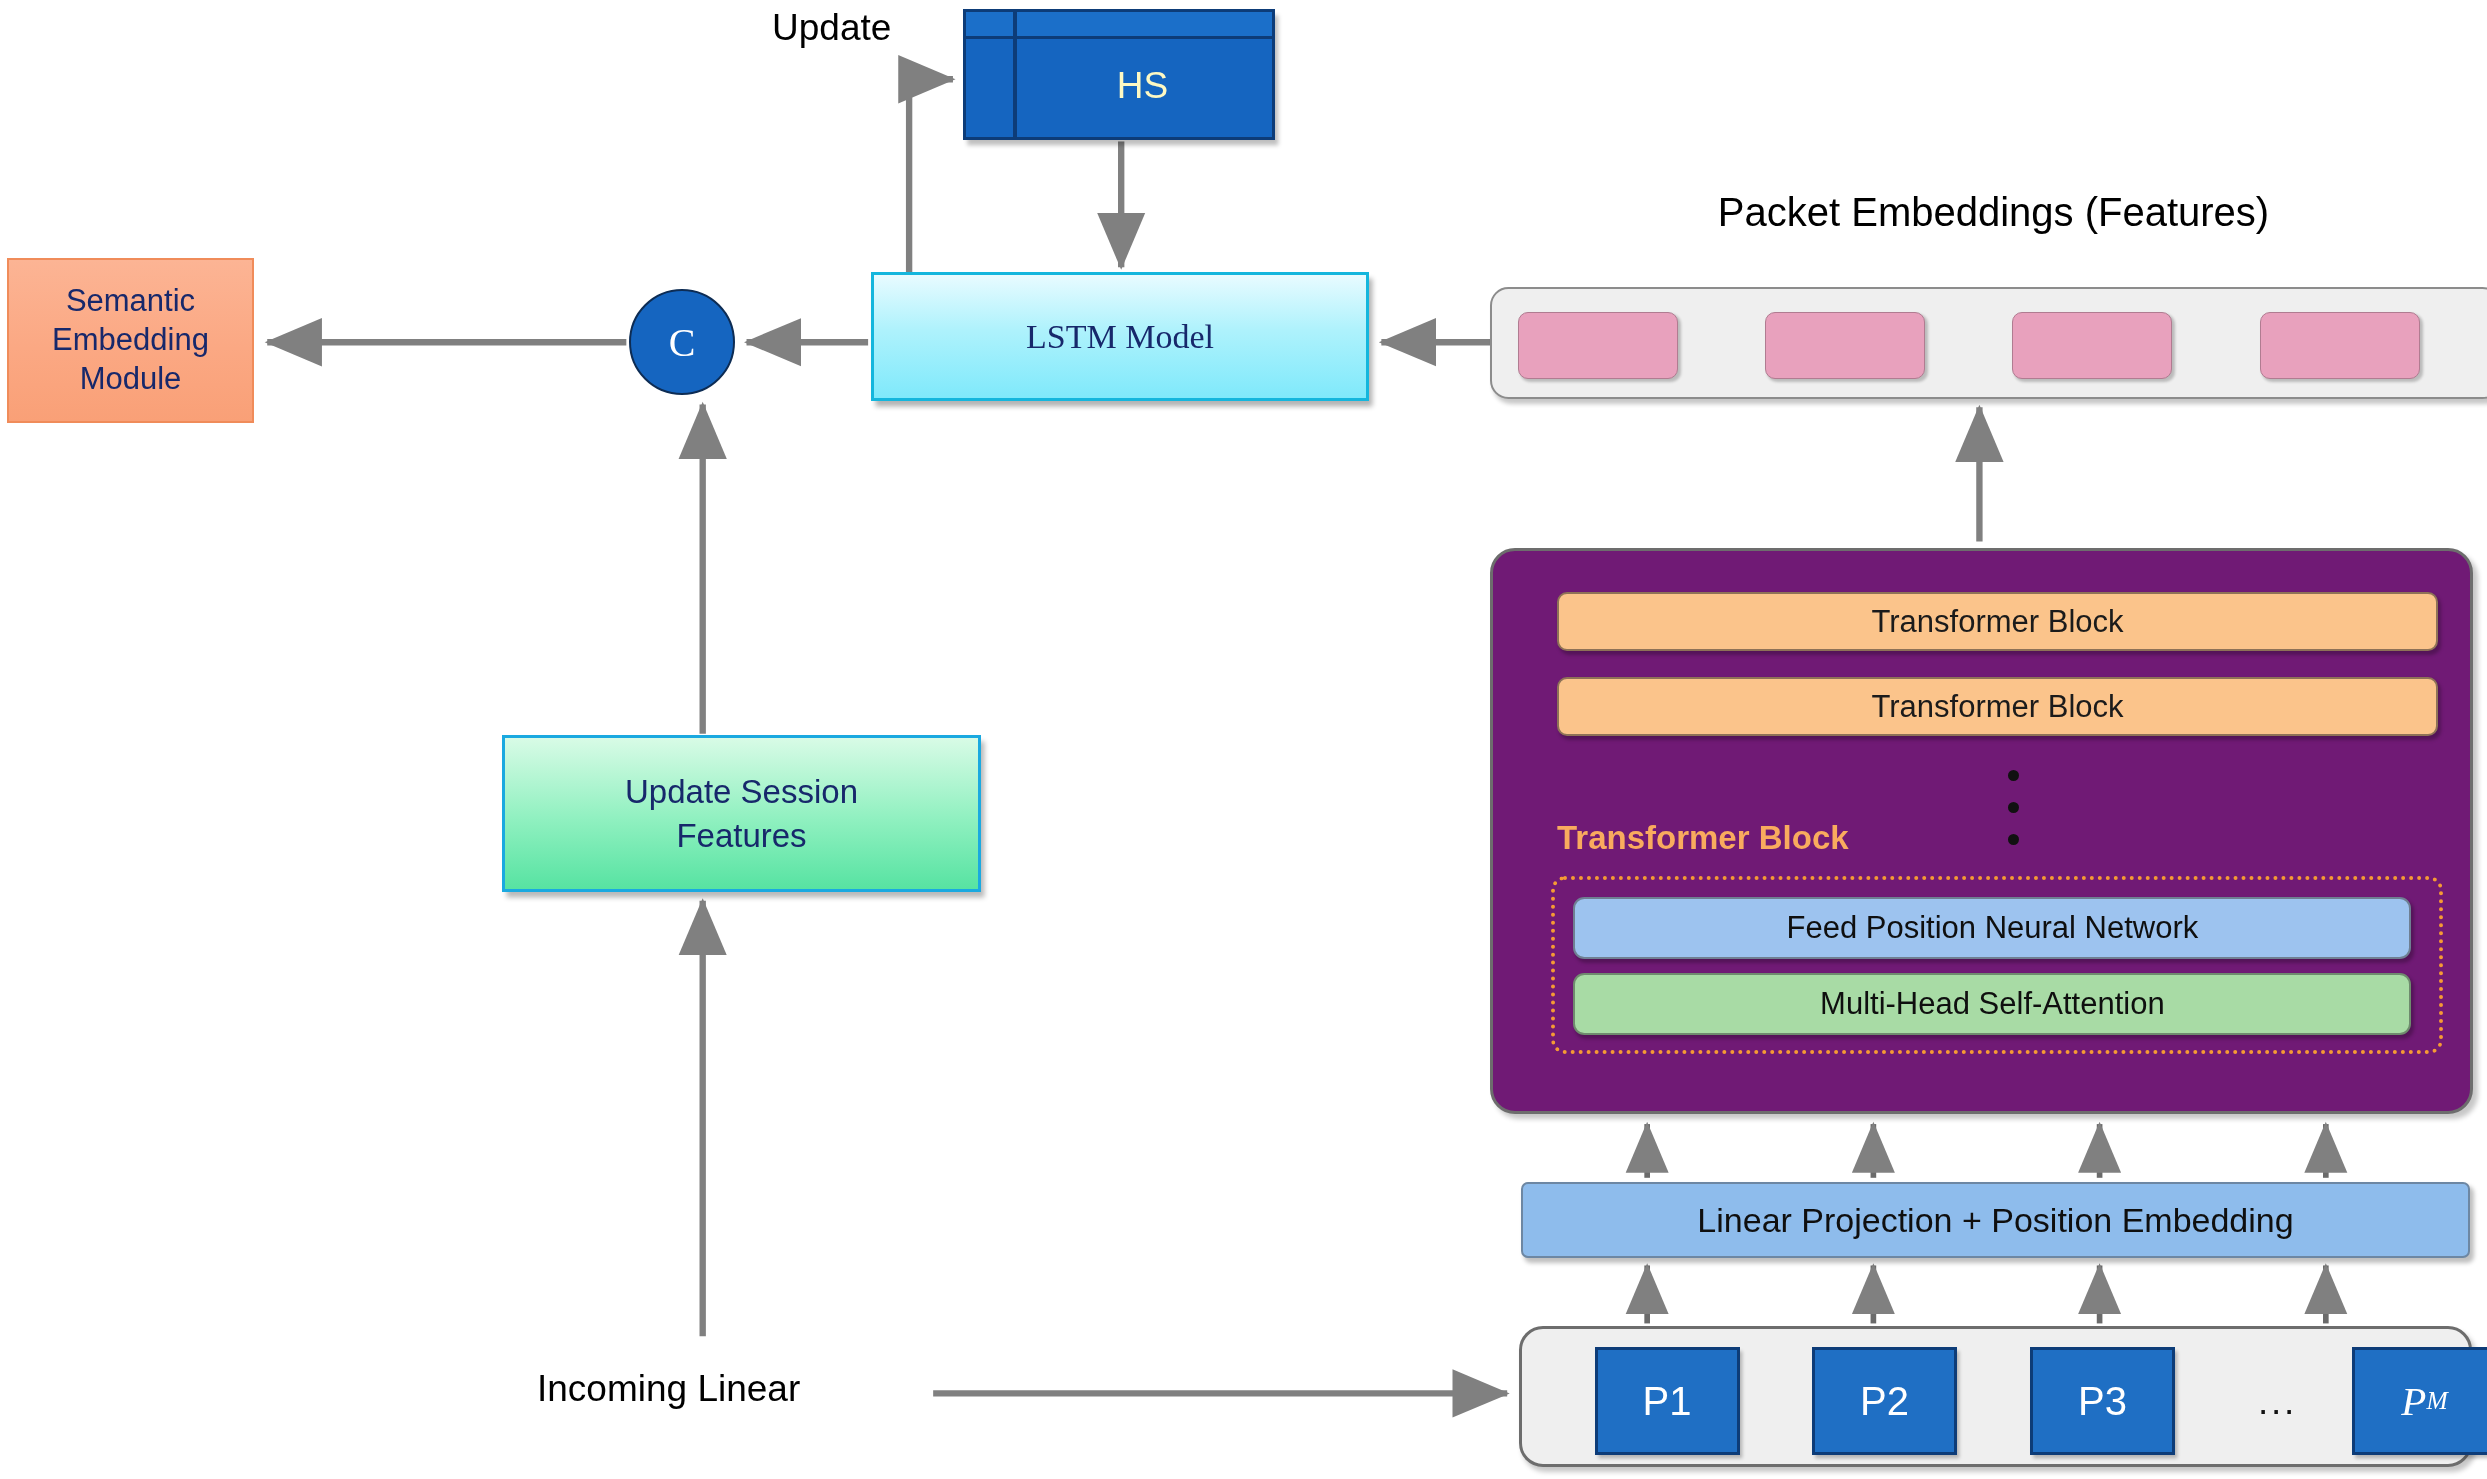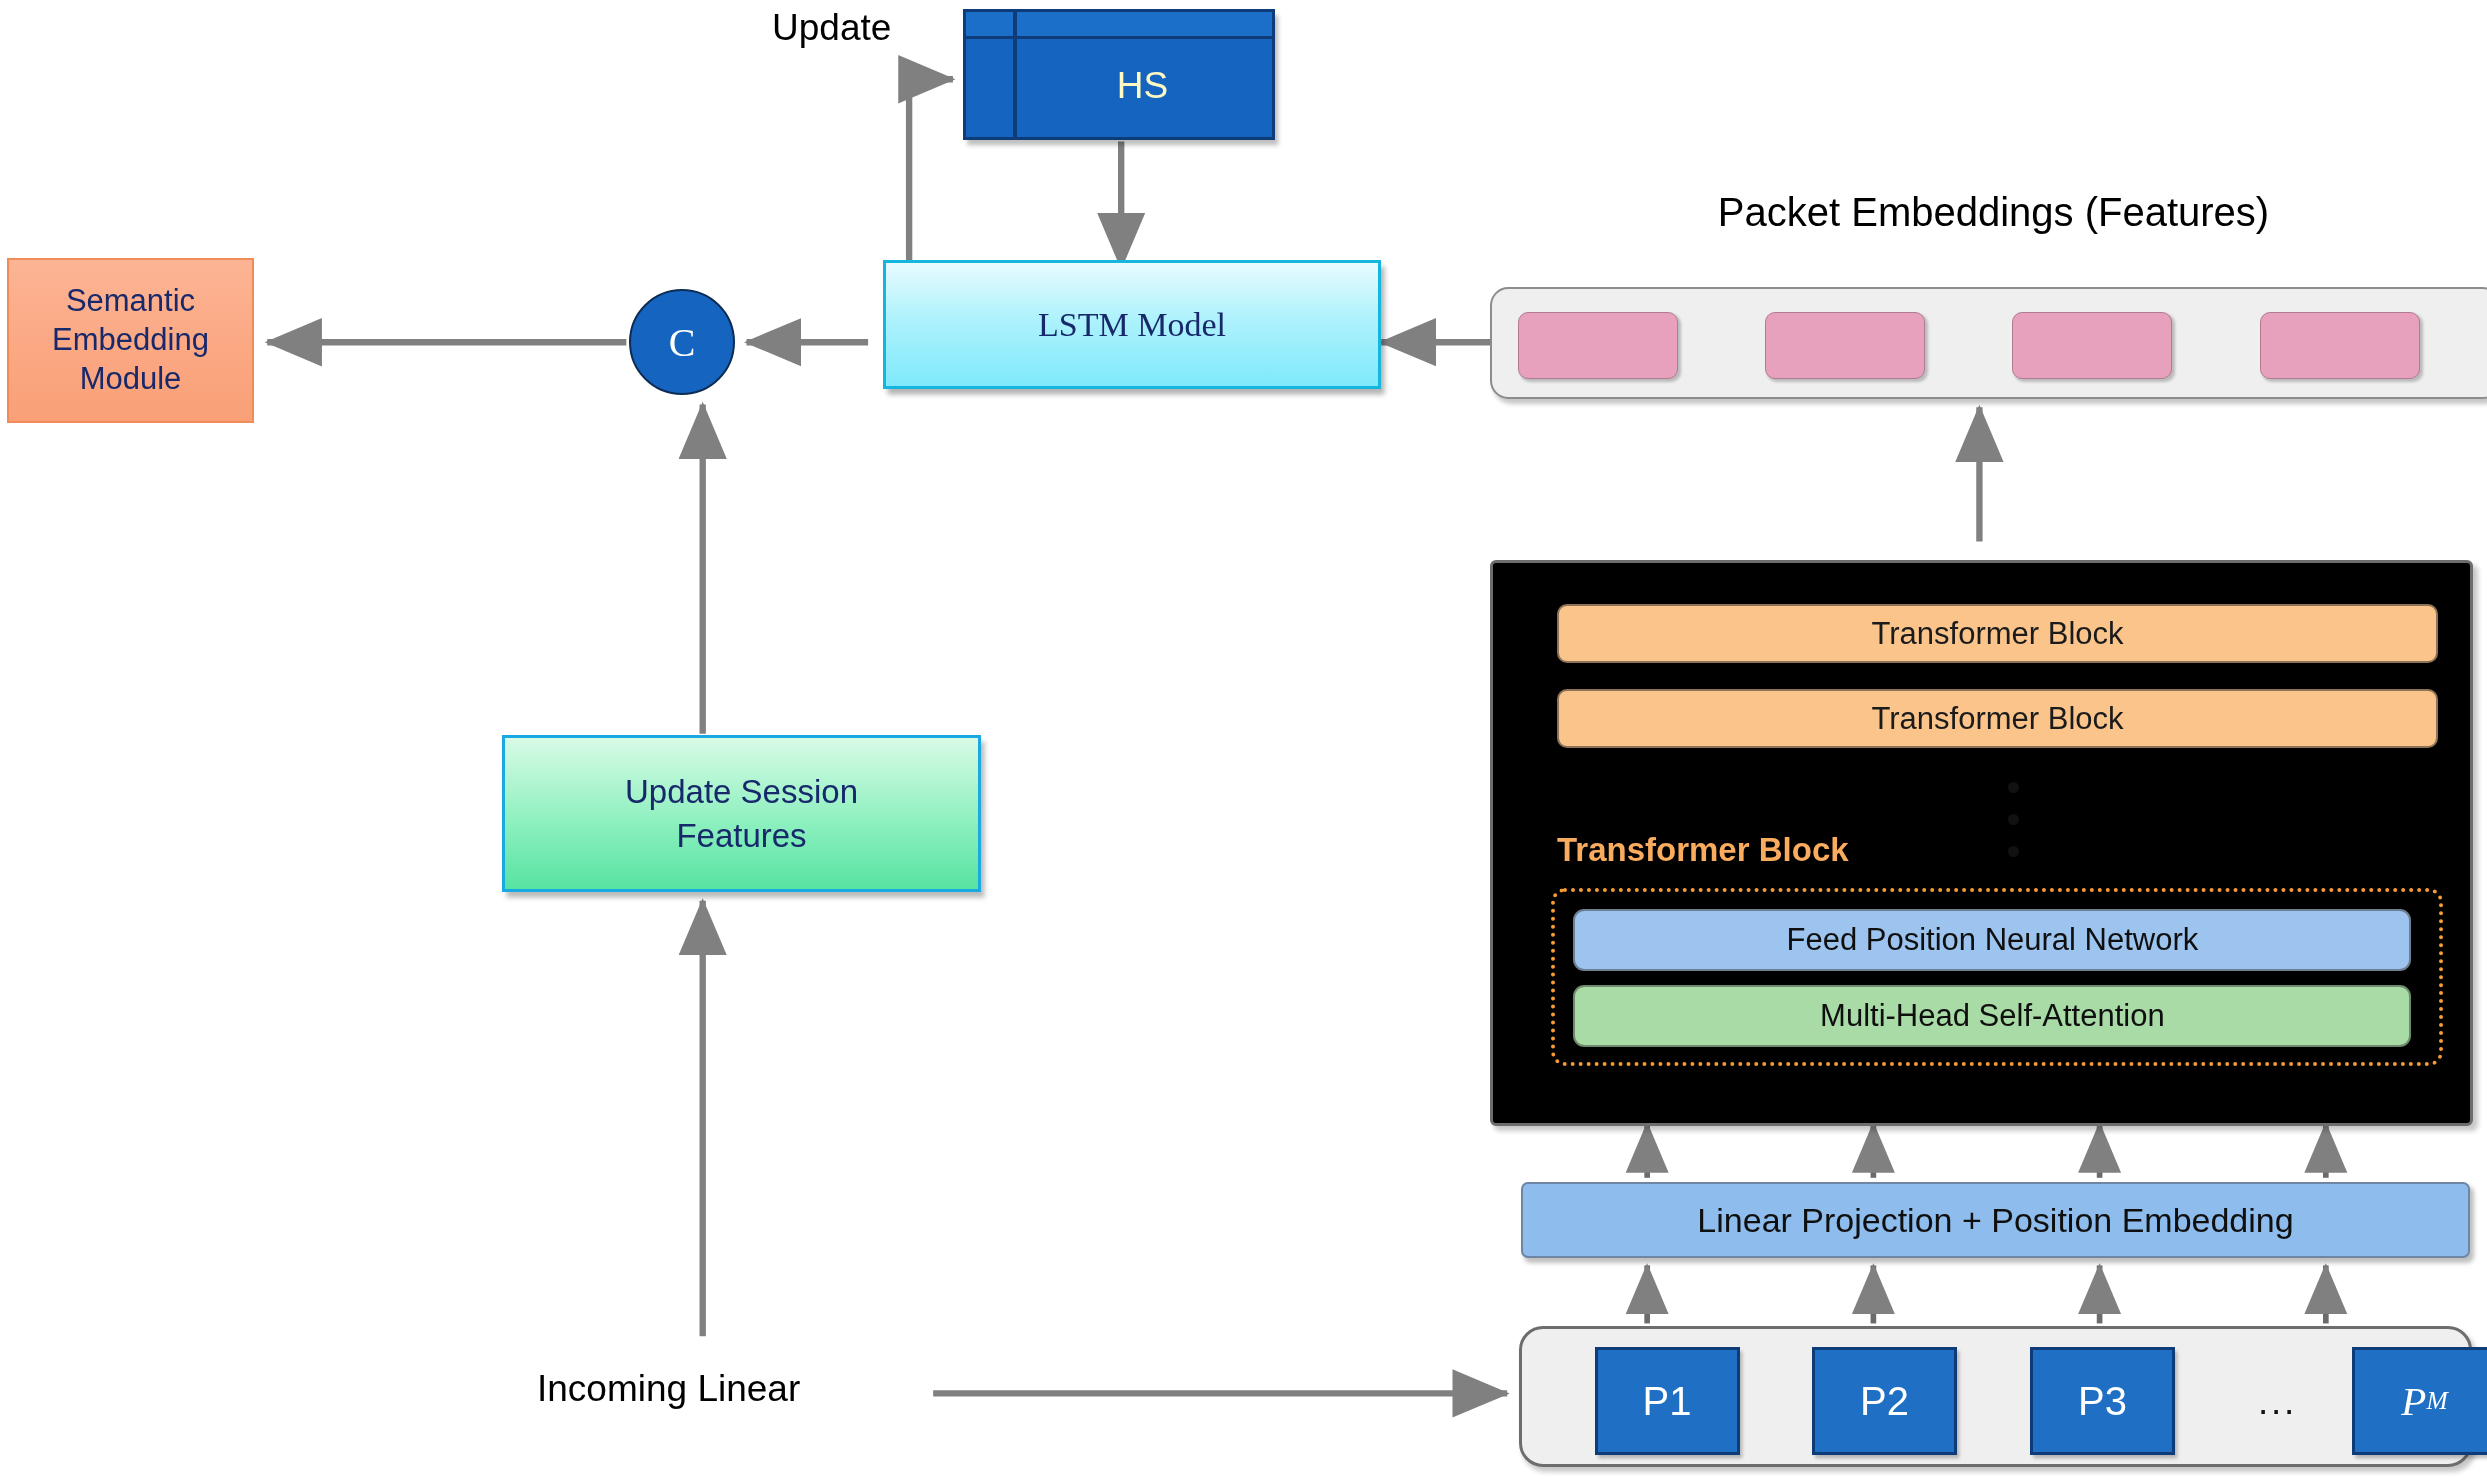--- a/index.html
+++ b/index.html
@@ -29,27 +29,26 @@
   
   #c-node{
     left:629px;top:289px;width:106px;height:106px;border-radius:50%;
     background:#1565c0;border:2.8px solid #0d2c54;
     display:flex;align-items:center;justify-content:center;
     color:#ffffff;font-size:40px;font-family:"Liberation Serif", serif;
   }
 
   
   #lstm-box{
-    left:871px;top:260px;width:498px;height:129px;
+    left:871px;top:272px;width:498px;height:129px;
     background:linear-gradient(180deg,#e8fbff 0%,#aef2fc 45%,#7fe9fb 100%);
     border:3.5px solid #14b6dd;
     display:flex;align-items:center;justify-content:center;
     color:#17286b;font-size:34px;font-family:"Liberation Serif", serif;
     box-shadow:4.2px 5.7px 5px rgba(0,0,0,.30);
-    margin-left:12px;
   }
 
   
   #hs-box{
     left:963px;top:8.5px;width:312px;height:131px;
     background:#1565c0;border:3.5px solid #0d3c78;
     box-shadow:4.2px 5.7px 4.2px rgba(0,0,0,.25);
   }
   #hs-box .hs-hdr{
     position:absolute;left:0;top:0;right:0;height:24px;
@@ -92,23 +91,22 @@
   }
   .pe-cell{
     position:absolute;top:22.6px;width:158px;height:65px;border-radius:10px;
     background:#e8a1bd;border:1.4px solid #b07c91;
     box-shadow:2.1px 2.8px 2.8px rgba(0,0,0,.22);
   }
 
   
   #tf-outer{
     left:1490px;top:548px;width:983px;height:566px;
-    background:#000000;border:3.5px solid #6d6d6d;border-radius:6px;
+    background:#701a75;border:3.5px solid #6d6d6d;border-radius:25px;
     box-shadow:4.2px 5px 5px rgba(0,0,0,.22);
-    margin-top:12px;
   }
   .tf-block{
     position:absolute;left:64px;width:877px;height:55px;border-radius:10px;
     background:#fbc48b;border:2.1px solid #8e7257;
     display:flex;align-items:center;justify-content:center;
     color:#1b1b1b;font-size:31px;font-family:"Liberation Sans", sans-serif;
     box-shadow:2.8px 3.5px 3.5px rgba(0,0,0,.25);
   }
   #tf-b1{top:41px;}
   #tf-b2{top:126px;}

